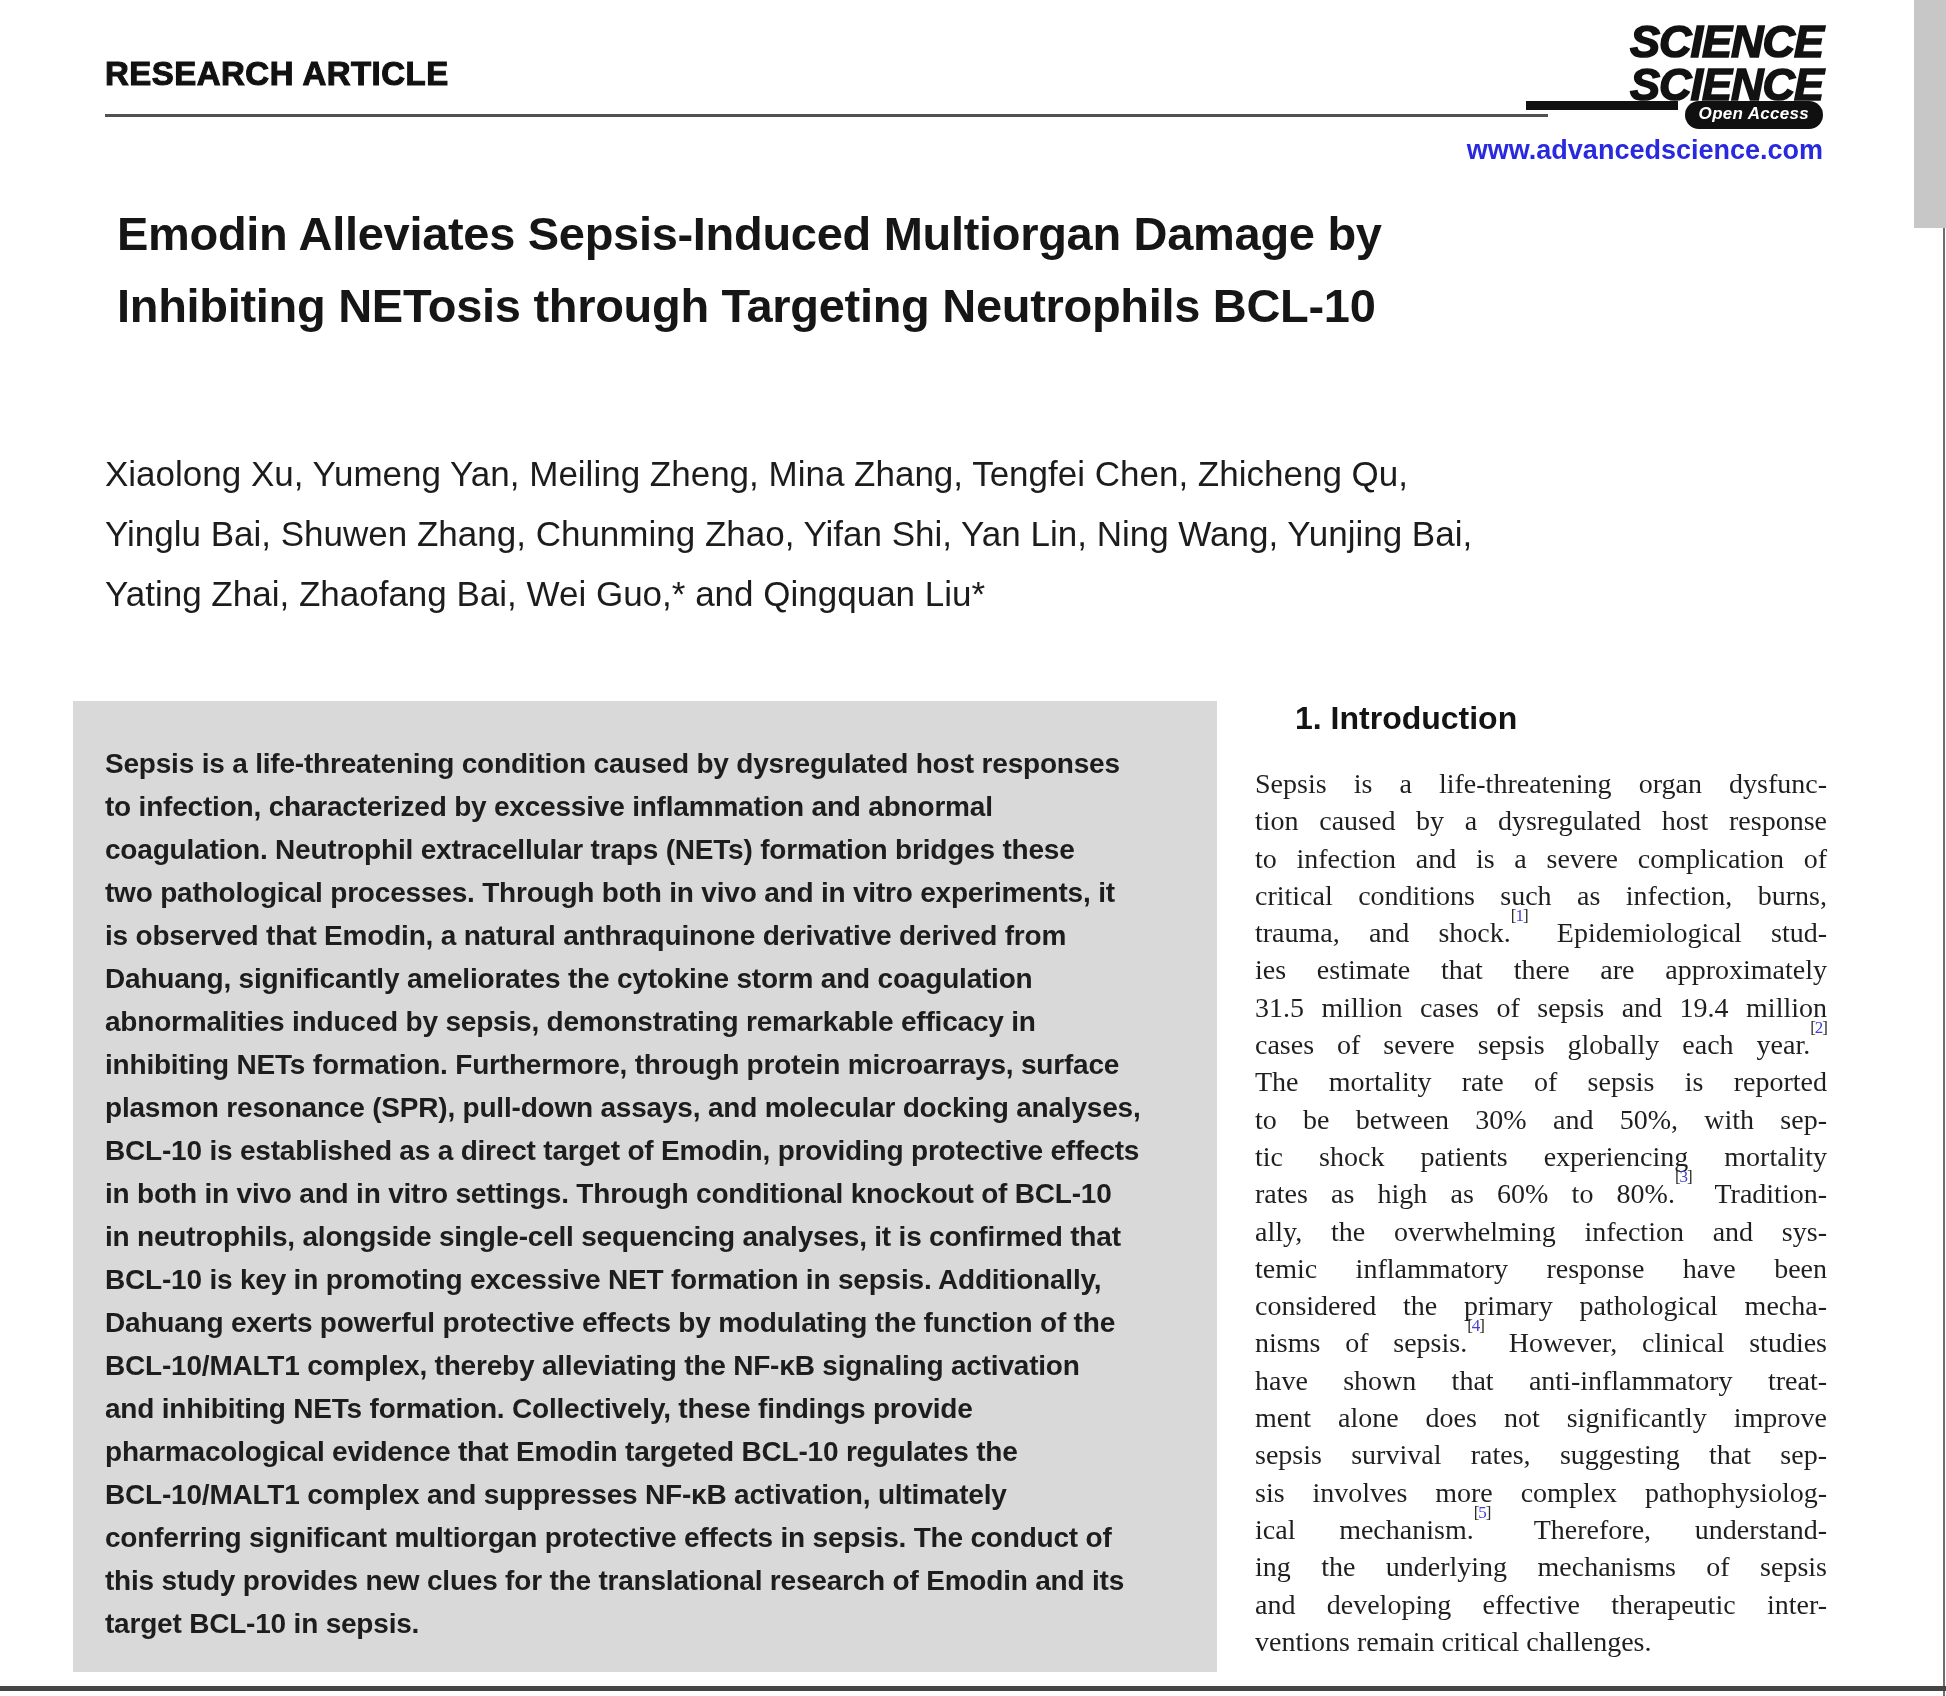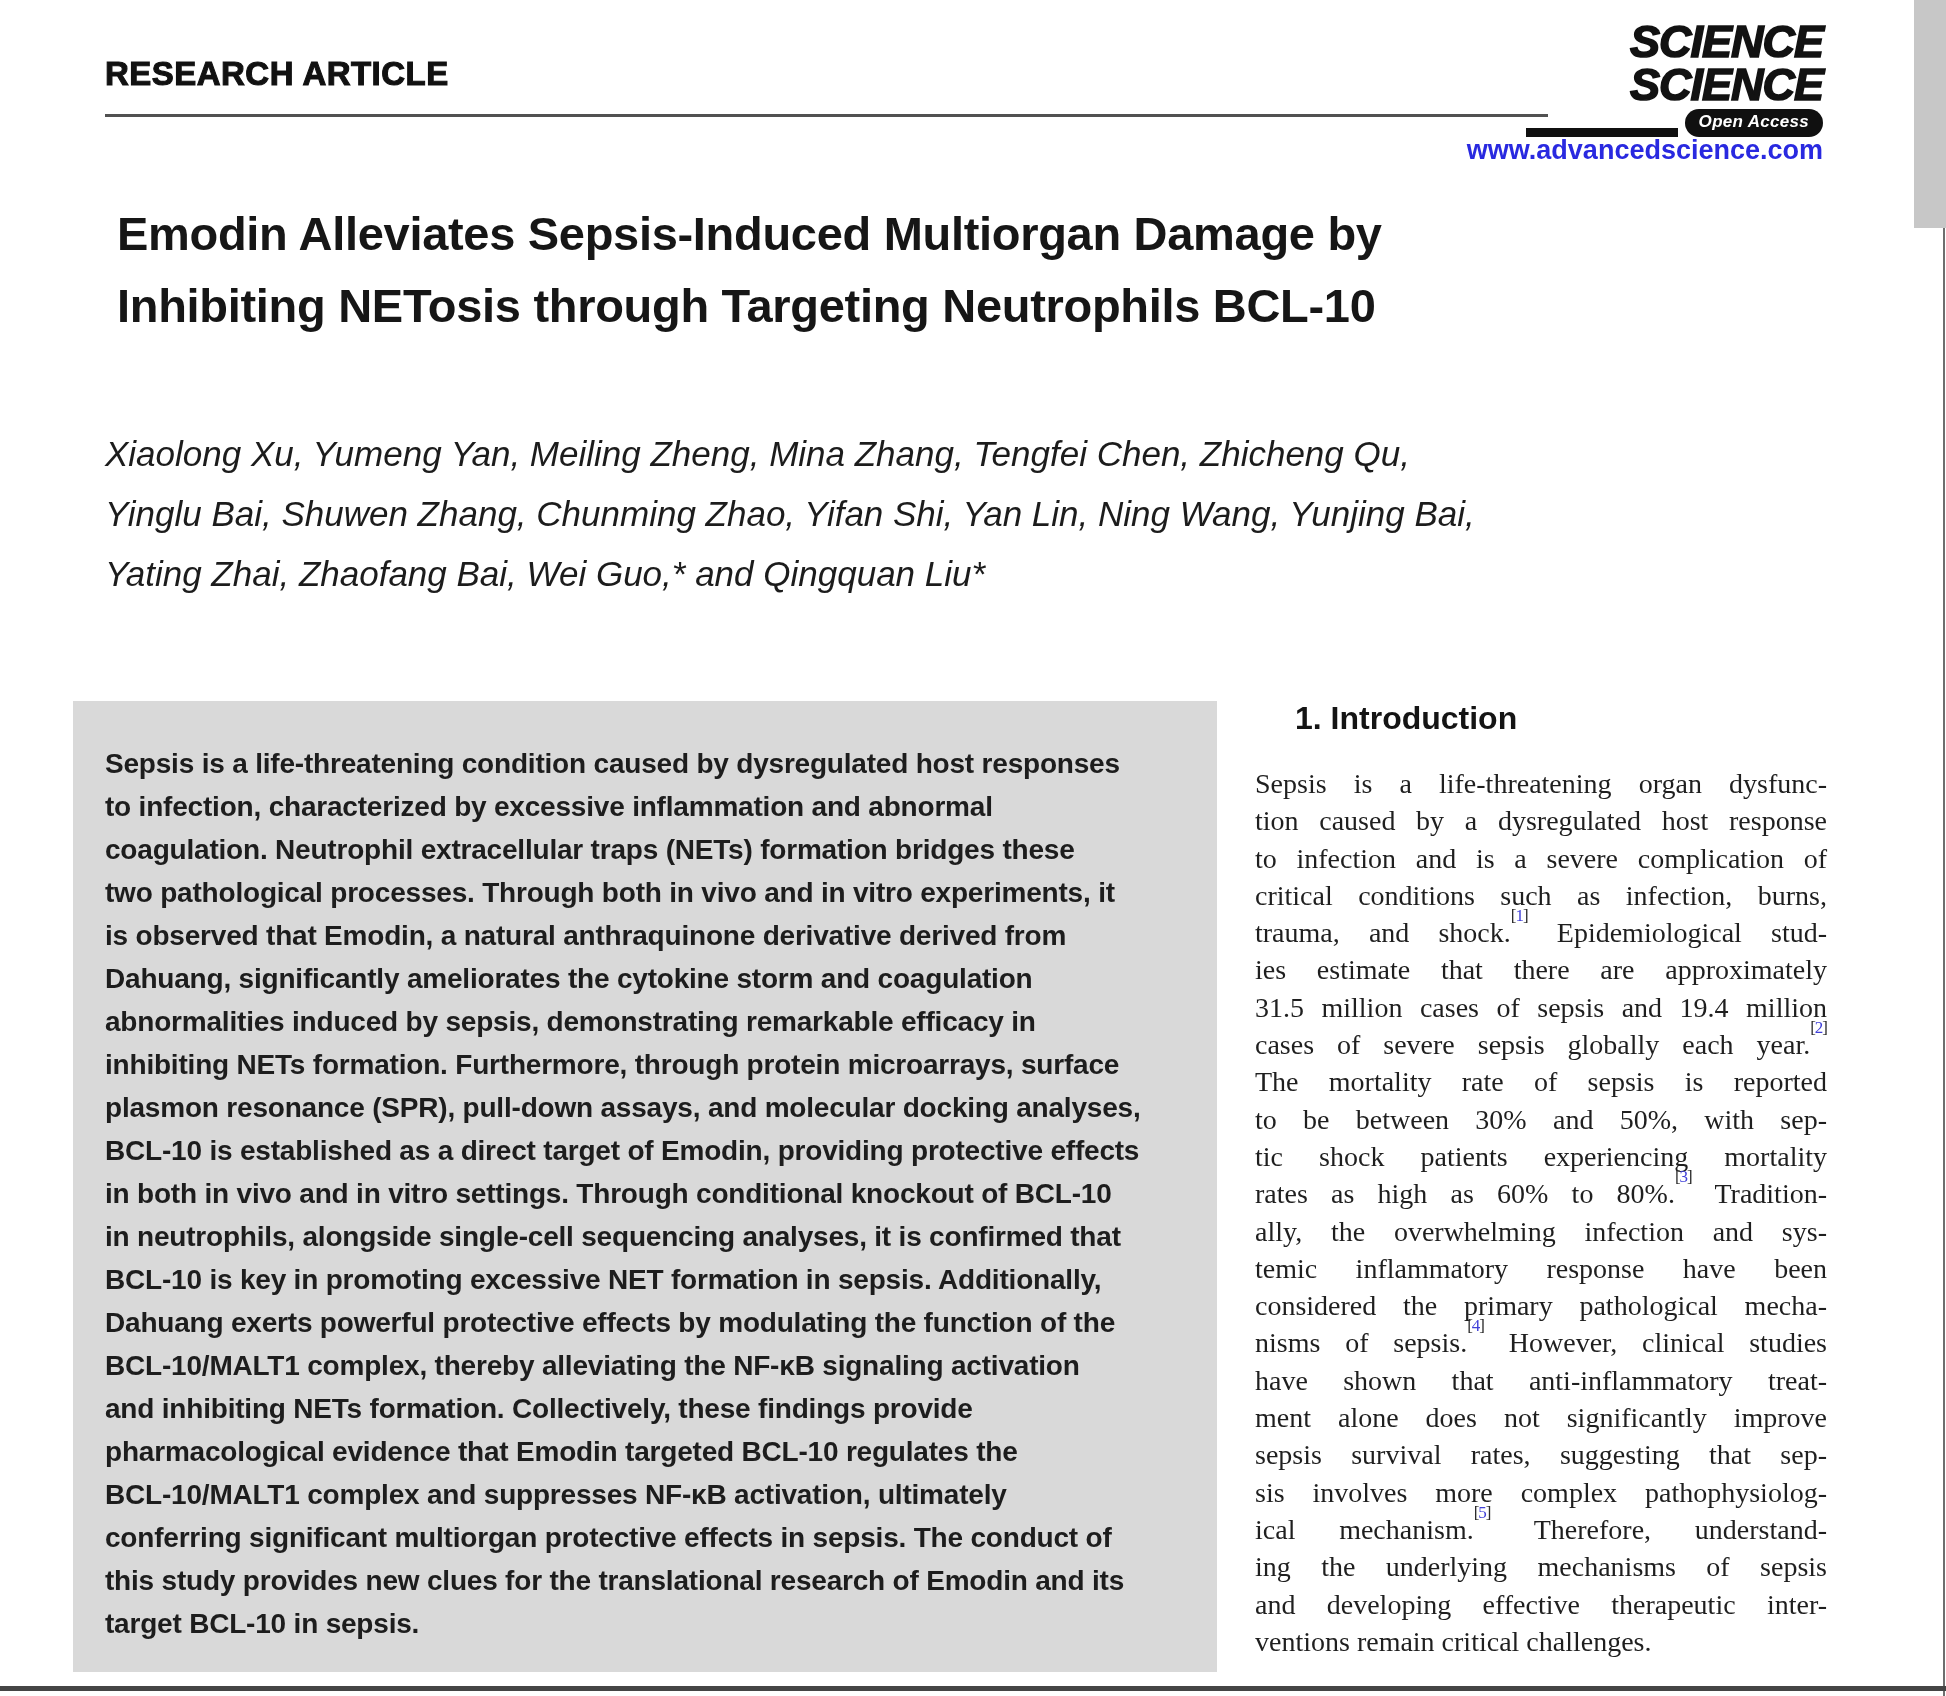--- a/index.html
+++ b/index.html
@@ -8,32 +8,32 @@
 
   
   .kicker{position:absolute;left:105px;top:54px;font-size:34px;font-weight:bold;
           letter-spacing:.5px;-webkit-text-stroke:1.1px #111;color:#111;transform:scaleX(.97);
           transform-origin:left;}
   .header-rule{position:absolute;left:105px;top:114px;width:1443px;height:3px;background:#515151;}
 
   .logo{position:absolute;top:20px;right:123px;text-align:right;line-height:43px;
         font-size:45px;font-weight:bold;font-style:italic;color:#121212;
         -webkit-text-stroke:1.6px #121212;letter-spacing:-1px;}
-  .logo-row{position:absolute;top:109px;right:123px;display:flex;align-items:flex-end;}
+  .logo-row{position:absolute;top:101px;right:123px;display:flex;align-items:flex-start;}
   .logo-bar{width:152px;height:9px;background:#101010;margin-right:7px;}
   .oa-pill{background:#101010;color:#ffffff;border-radius:15px;padding:3px 14px 5px 14px;
            font-size:17px;font-weight:bold;font-style:italic;letter-spacing:.3px;}
   .journal-url{position:absolute;top:135px;right:123px;font-size:27px;font-weight:bold;
                color:#2929e0;text-decoration:none;}
 
   
   .title{position:absolute;left:105px;top:198px;width:1620px;font-size:47px;font-weight:bold;
          color:#161616;line-height:72px;letter-spacing:-.3px;}
   .title .tline{white-space:nowrap;margin-left:12px;}
-  .authors{position:absolute;left:105px;top:424px;width:1620px;font-size:35px;font-style:italic;
+  .authors{position:absolute;left:105px;top:444px;width:1620px;font-size:35px;
            color:#1c1c1c;line-height:60px;}
   .authors .tline{white-space:nowrap;}
 
   
   .abstract-panel{position:absolute;left:73px;top:701px;width:1144px;height:971px;
                   background:#d9d9d9;box-sizing:border-box;padding:41px 44px 0 32px;}
   .abstract-panel .tline{white-space:nowrap;font-size:28px;font-weight:bold;color:#1d1d1d;
                          line-height:43px;letter-spacing:-.2px;}
 
   

